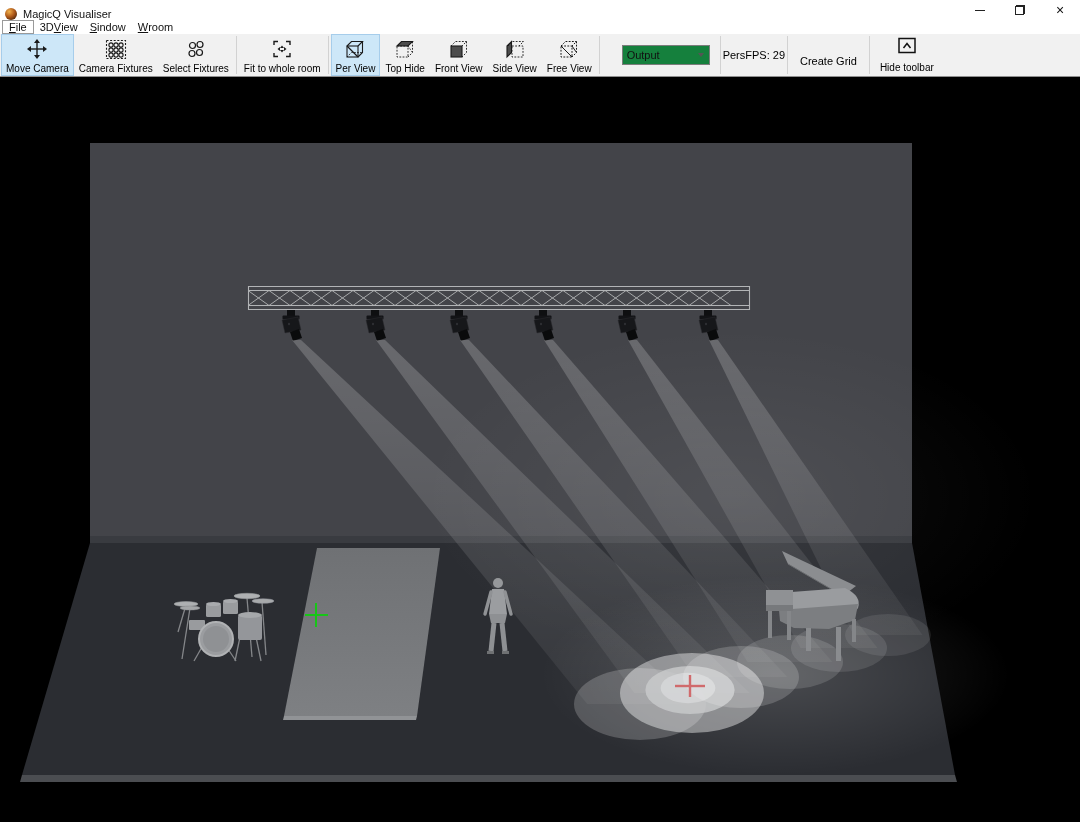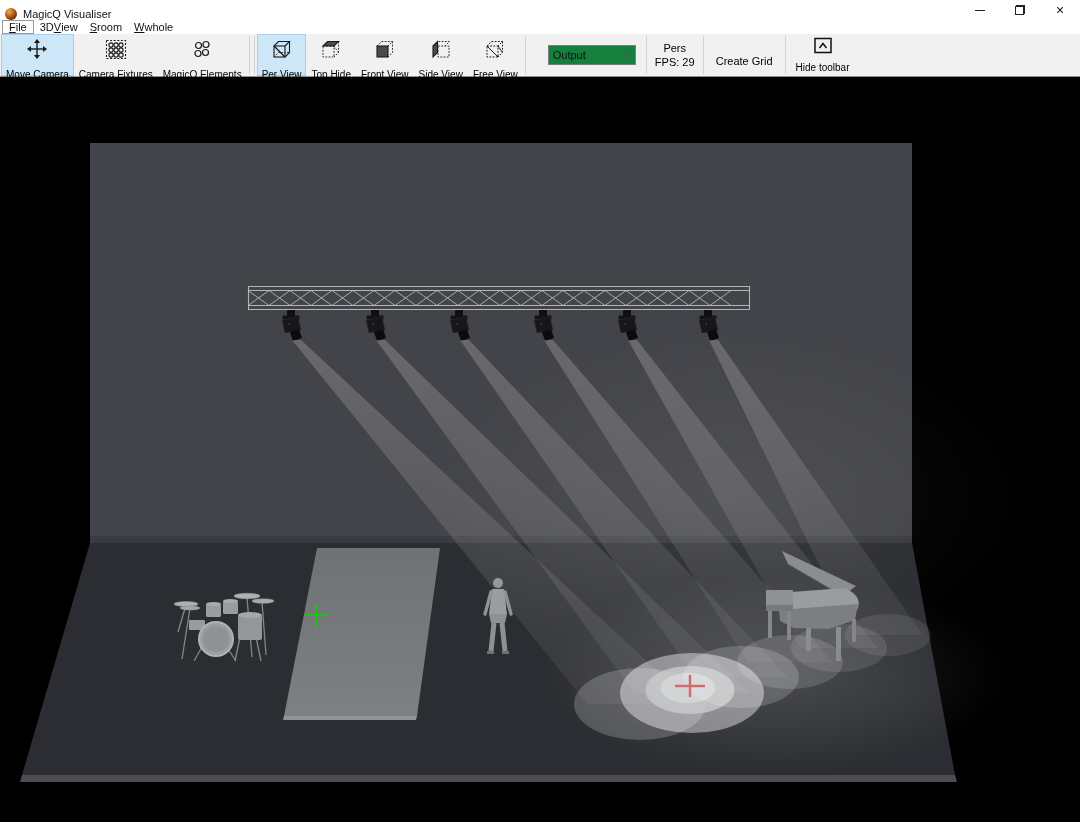--- a/index.html
+++ b/index.html
@@ -12,31 +12,31 @@
   .min-glyph{width:10px;height:1px;background:#222;}
   .restore-glyph{position:relative;width:10px;height:10px;}
   .restore-glyph .b{position:absolute;left:0;bottom:0;width:7px;height:7px;border:1px solid #222;background:#fff;}
   .restore-glyph .f{position:absolute;right:0;top:0;width:7px;height:7px;border:1px solid #222;}
   .close-glyph{font-size:14px;line-height:14px;color:#111;}
   .menubar{height:14px;background:#ffffff;display:flex;align-items:center;font-size:11px;color:#111;padding-left:2px;}
   .menu-item{padding:0 6px;height:14px;display:flex;align-items:center;}
   .menu-item.focused{border:1px solid #9a9a9a;background:#fff;height:12px;}
   .menu-item u{text-decoration:underline;}
   .toolbar{height:42px;background:#f1f1f1;border-bottom:1px solid #8f8f8f;display:flex;align-items:stretch;padding-left:1px;}
-  .tb-btn{display:flex;flex-direction:column;align-items:center;justify-content:flex-start;padding:2px 4px 1px;border:1px solid transparent;background:transparent;font-size:10px;color:#000;gap:8px;white-space:nowrap;font-family:"Liberation Sans",sans-serif;}
+  .tb-btn{display:flex;flex-direction:column;align-items:center;justify-content:flex-start;padding:2px 4px 1px;border:1px solid transparent;background:transparent;font-size:10px;color:#000;gap:2px;white-space:nowrap;font-family:"Liberation Sans",sans-serif;}
   .tb-btn.selected{background:#cde7f8;border-color:#a6cdeb;}
   .tb-icon{height:26px;display:flex;align-items:center;justify-content:center;}
   .tb-label{line-height:11px;}
   .tb-sep{width:1px;background:#d2d2d2;margin:2px 2px;}
   .tb-group{display:flex;align-items:center;padding:0 8px;}
   .combo{width:86px;height:18px;border:1px solid #7c7c7c;background:#15803d;display:flex;align-items:center;font-size:11px;color:#111;margin-left:12px;}
   .combo .val{flex:1;padding-left:4px;}
   .combo .arrow{width:16px;display:flex;align-items:center;justify-content:center;}
   .combo .arrow i{width:0;height:0;border-left:3.5px solid transparent;border-right:3.5px solid transparent;border-top:4px solid #555;}
-  .status-block{display:flex;flex-direction:column;align-items:center;justify-content:center;font-size:11px;color:#000;line-height:14px;min-width:52px;}
+  .status-block{display:flex;flex-direction:row;align-items:center;justify-content:center;font-size:11px;color:#000;line-height:14px;min-width:52px;}
   .text-btn{display:flex;align-items:center;justify-content:center;font-size:11px;color:#000;padding:0 10px;margin-top:12px;}
   .hide-btn{display:flex;flex-direction:column;align-items:center;justify-content:center;font-size:10px;color:#000;padding:0 8px;gap:7px;}
   .viewport{position:relative;width:1080px;height:745px;background:#000;}
   .viewport svg{display:block;}
 </style>
 </head>
 <body>
 
 <div class="titlebar">
   <div class="app-icon"></div>
@@ -63,26 +63,26 @@
       <span>ile</span>
     </div>
   <div class="menu-item">
       <span>3D </span>
       <u>V</u>
       <span>iew</span>
     </div>
   <div class="menu-item">
       <span></span>
       <u>S</u>
-      <span>room</span>
+      <span>indow</span>
     </div>
   <div class="menu-item">
       <span></span>
       <u>W</u>
-      <span>whole</span>
+      <span>room</span>
     </div>
 </div>
 
 <div class="toolbar">
 
   <button class="tb-btn selected">
     <span class="tb-icon">
       <svg width="26" height="24" viewBox="0 0 26 24" fill="none" stroke="#1a1a1a" stroke-width="1.4">
         <line x1="13" y1="6" x2="13" y2="18"></line>
           <line x1="7" y1="12" x2="19" y2="12"></line>
@@ -115,25 +115,40 @@
 
   <button class="tb-btn">
     <span class="tb-icon">
       <svg width="26" height="24" viewBox="0 0 26 24" fill="none" stroke="#1a1a1a" stroke-width="1.2">
         <circle cx="9.5" cy="8.5" r="3"></circle>
           <circle cx="17" cy="7.5" r="3"></circle>
         <circle cx="9" cy="16.5" r="3"></circle>
           <circle cx="16.5" cy="15.5" r="3"></circle>
       </svg>
     </span>
-    <span class="tb-label">MagicQ Elements</span>
-  </button>
-
-  <div class="tb-sep"></div>
-
+    <span class="tb-label">Select Fixtures</span>
+  </button>
+
+  <div class="tb-sep"></div>
+
+  <button class="tb-btn">
+    <span class="tb-icon">
+      <svg width="26" height="24" viewBox="0 0 26 24" fill="none" stroke="#1a1a1a" stroke-width="1.4">
+        <path d="M5 8 V4.5 H9"></path>
+          <path d="M17 4.5 H21 V8"></path>
+          <path d="M21 16 V19.5 H17"></path>
+          <path d="M9 19.5 H5 V16"></path>
+        <path d="M13 8.5 L15 11 H11 Z" fill="#1a1a1a" stroke="none"></path>
+        <path d="M13 15.5 L15 13 H11 Z" fill="#1a1a1a" stroke="none"></path>
+        <path d="M8.5 12 L11 10 V14 Z" fill="#1a1a1a" stroke="none"></path>
+        <path d="M17.5 12 L15 10 V14 Z" fill="#1a1a1a" stroke="none"></path>
+      </svg>
+    </span>
+    <span class="tb-label">Fit to whole room</span>
+  </button>
 
   <div class="tb-sep"></div>
 
   <button class="tb-btn selected">
     <span class="tb-icon">
       <svg width="26" height="24" viewBox="0 0 26 24" fill="none" stroke="#1a1a1a" stroke-width="1.1">
         <rect x="5" y="9" width="11" height="11"></rect>
         <path d="M5 9 L9.5 4.5 H20.5 L16 9"></path>
           <path d="M20.5 4.5 V15.5 L16 20"></path>
         <path d="M5 9 L16 20" stroke-width="1.2"></path>

